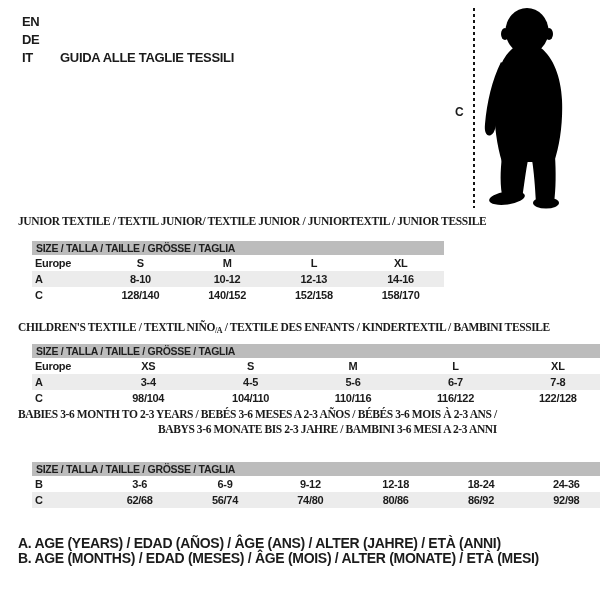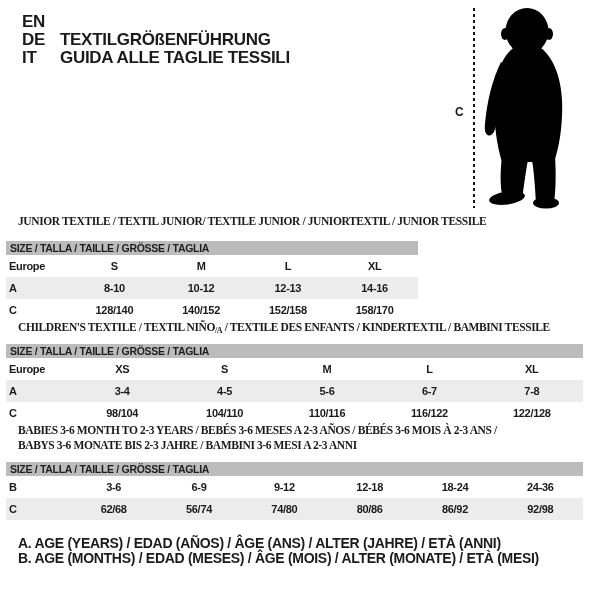--- a/index.html
+++ b/index.html
@@ -6,66 +6,65 @@
   html,body { width:600px; height:600px; background:#ffffff; overflow:hidden; }
   body {
     position:relative;
     font-family:"Liberation Sans", sans-serif;
     font-weight:700;
     color:#1b1b1b;
     -webkit-font-smoothing:antialiased;
   }
 
   
-  .lang-list { position:absolute; left:22px; top:13px; font-size:17px; letter-spacing:-0.3px; }
+  .lang-list { position:absolute; left:22px; top:13px; font-size:13px; letter-spacing:-0.3px; }
   .lang-row { display:flex; height:18px; line-height:18px; }
   .lang-code { width:38px; }
 
   
   .measure-line {
     position:absolute; left:473px; top:8px; width:2px; height:200px;
     background:repeating-linear-gradient(to bottom,#141414 0px,#141414 3px,transparent 3px,transparent 6px);
   }
   .figure-label { position:absolute; left:455px; top:105px; font-size:12px; }
   .baby-svg { position:absolute; left:480px; top:6px; }
 
   
   .sec-title { position:absolute; left:18px; font-size:11.5px; letter-spacing:-0.4px; white-space:nowrap;font-family:Liberation Serif, serif; }
   .sec-title .sub { font-size:8px; vertical-align:-2px; }
   #title-junior { top:215px; }
   #title-children { top:321px; }
-  #title-babies { top:423px; line-height:15px; }
+  #title-babies { top:407px; line-height:15px;text-align:right; }
 
   
-  .size-table { position:absolute; left:6px; font-size:11px; letter-spacing:-0.3px; }
+  .size-table { position:absolute; left:32px; font-size:11px; letter-spacing:-0.3px; }
   #tbl-junior { top:241px; width:412px; }
   #tbl-children { top:344px; width:577px; }
   #tbl-babies { top:462px; width:577px; }
   .size-bar {
     background:#bcbcbc; height:14px; line-height:14px;
     padding-left:4px; font-size:10.5px; color:#1e1e1e;
   }
-  .t-body .t-row { display:flex; height:22px; line-height:14px; align-items:center;justify-content:center; }
+  .t-body .t-row { display:flex; height:16px; line-height:14px; align-items:center; }
   .t-body .t-row:nth-child(even) { background:#ececec; }
   .t-label { width:65px; padding-left:3px; }
   .t-cell { flex:1; text-align:center; }
 
   
   .footnotes { position:absolute; left:18px; top:536px; font-size:14px; line-height:15.2px; letter-spacing:-0.3px; }
 </style>
 </head>
 <body>
 
 <div class="lang-list">
   <div class="lang-row">
     <span class="lang-code">EN</span>
   </div>
   <div class="lang-row">
     <span class="lang-code">DE</span>
-    <span class="lang-label">TEXTILGRÖßENFÜHRUNG</span>
   </div>
   <div class="lang-row">
     <span class="lang-code">IT</span>
     <span class="lang-label">GUIDA ALLE TAGLIE TESSILI</span>
   </div>
 </div>
 
 <div class="measure-line"></div>
 <div class="figure-label">C</div>
 <svg class="baby-svg" width="96" height="204" viewBox="0 0 96 204" aria-hidden="true">

